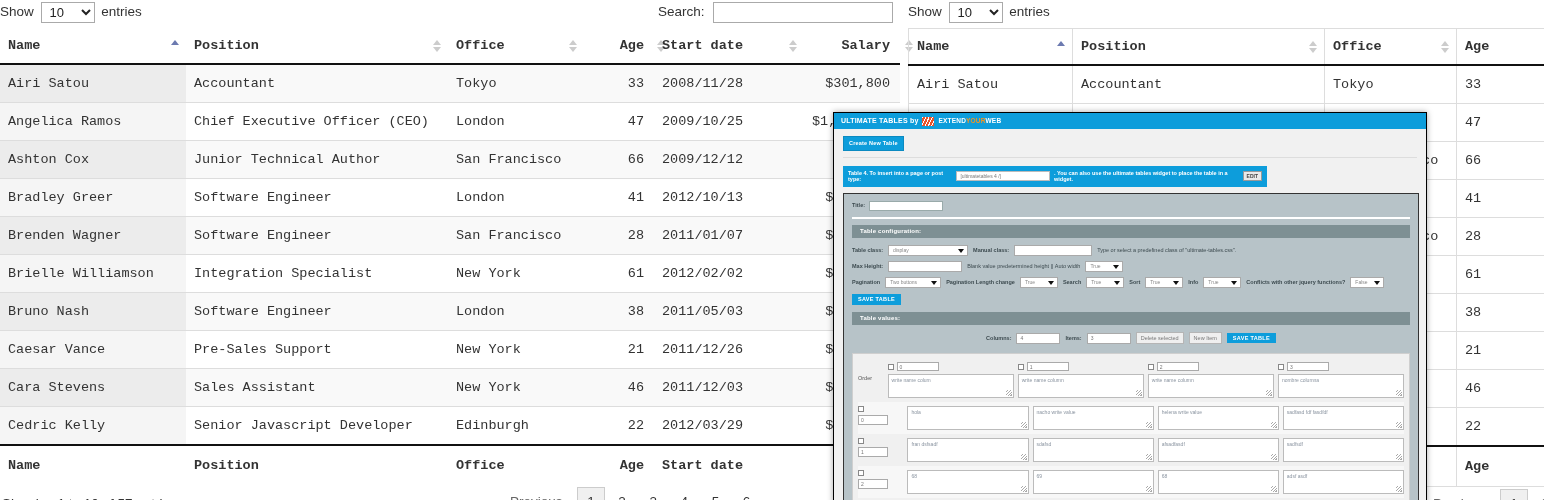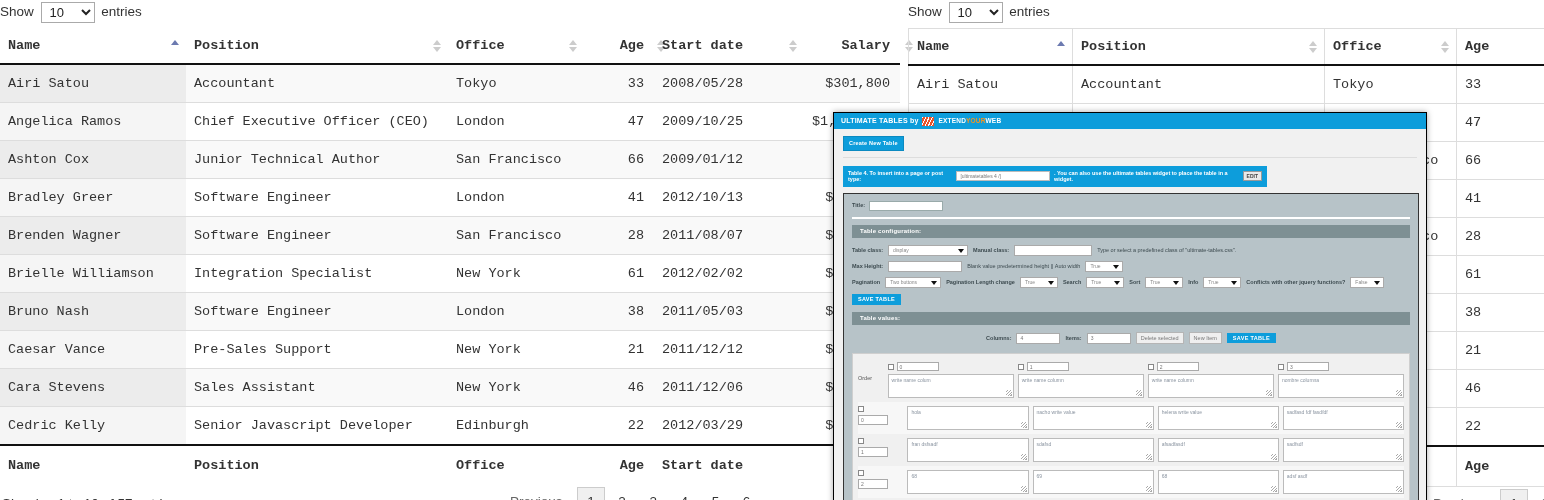--- a/index.html
+++ b/index.html
@@ -193,20 +193,24 @@
 
   <div class="dt-wrap" id="tableLeft">
     <div class="dt-top">
       <div class="dt-length">
         <span>Show</span>
         <select>
           <option>10</option>
         </select>
         <span>entries</span>
       </div>
+      <div class="dt-filter">
+        <label>Search:</label>
+        <input type="text" value="" style="">
+      </div>
     </div>
 
     <table class="dt">
       <colgroup>
         <col style="width:186px">
           <col style="width:262px">
           <col style="width:136px">
         <col style="width:70px">
           <col style="width:150px">
           <col style="width:96px">
@@ -255,53 +259,53 @@
               </span>
           </th>
         </tr>
       </thead>
       <tbody>
         <tr class="odd">
           <td class="sorted">Airi Satou</td>
           <td>Accountant</td>
           <td>Tokyo</td>
           <td class="num">33</td>
-          <td>2008/05/28</td>
+          <td>2008/11/28</td>
           <td class="num">$301,800</td>
         </tr>
         <tr class="even">
           <td class="sorted">Angelica Ramos</td>
           <td>Chief Executive Officer (CEO)</td>
           <td>London</td>
           <td class="num">47</td>
           <td>2009/10/25</td>
           <td class="num">$1,200,000</td>
         </tr>
         <tr class="odd">
           <td class="sorted">Ashton Cox</td>
           <td>Junior Technical Author</td>
           <td>San Francisco</td>
           <td class="num">66</td>
-          <td>2009/01/12</td>
+          <td>2009/12/12</td>
           <td class="num">$86,000</td>
         </tr>
         <tr class="even">
           <td class="sorted">Bradley Greer</td>
           <td>Software Engineer</td>
           <td>London</td>
           <td class="num">41</td>
           <td>2012/10/13</td>
           <td class="num">$132,000</td>
         </tr>
         <tr class="odd">
           <td class="sorted">Brenden Wagner</td>
           <td>Software Engineer</td>
           <td>San Francisco</td>
           <td class="num">28</td>
-          <td>2011/08/07</td>
+          <td>2011/01/07</td>
           <td class="num">$206,850</td>
         </tr>
         <tr class="even">
           <td class="sorted">Brielle Williamson</td>
           <td>Integration Specialist</td>
           <td>New York</td>
           <td class="num">61</td>
           <td>2012/02/02</td>
           <td class="num">$372,000</td>
         </tr>
@@ -311,29 +315,29 @@
           <td>London</td>
           <td class="num">38</td>
           <td>2011/05/03</td>
           <td class="num">$163,500</td>
         </tr>
         <tr class="even">
           <td class="sorted">Caesar Vance</td>
           <td>Pre-Sales Support</td>
           <td>New York</td>
           <td class="num">21</td>
-          <td>2011/12/12</td>
+          <td>2011/12/26</td>
           <td class="num">$106,450</td>
         </tr>
         <tr class="odd">
           <td class="sorted">Cara Stevens</td>
           <td>Sales Assistant</td>
           <td>New York</td>
           <td class="num">46</td>
-          <td>2011/12/06</td>
+          <td>2011/12/03</td>
           <td class="num">$145,600</td>
         </tr>
         <tr class="even">
           <td class="sorted">Cedric Kelly</td>
           <td>Senior Javascript Developer</td>
           <td>Edinburgh</td>
           <td class="num">22</td>
           <td>2012/03/29</td>
           <td class="num">$433,060</td>
         </tr>

